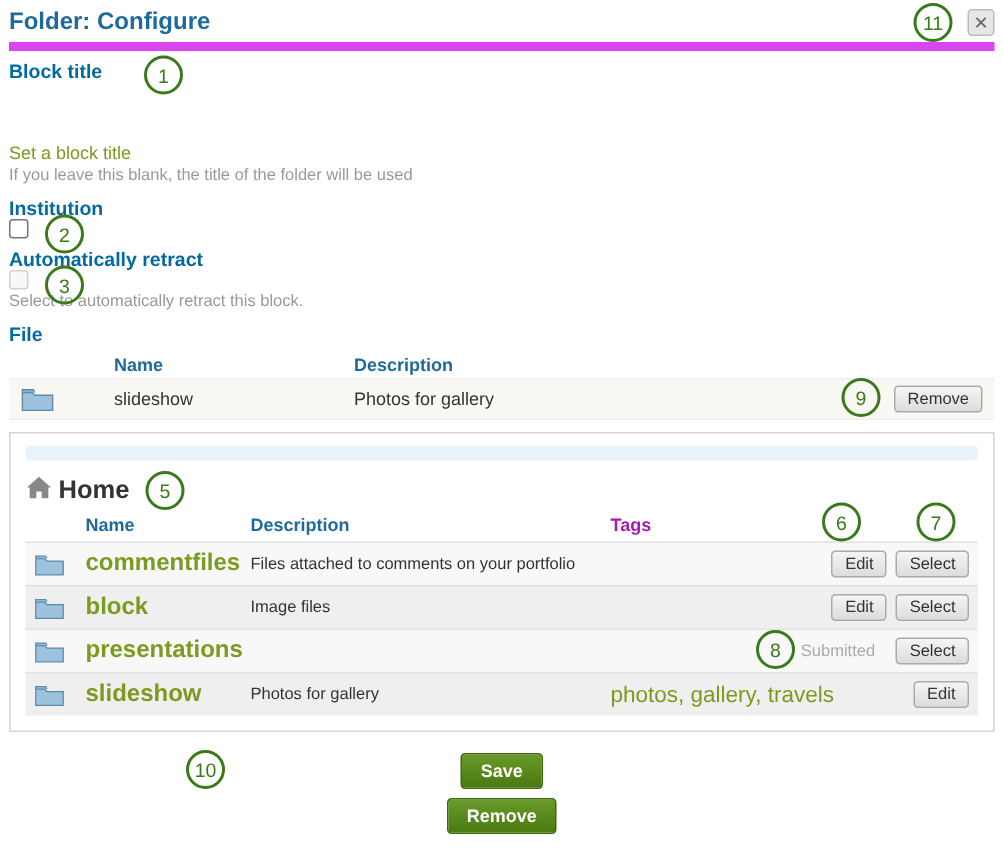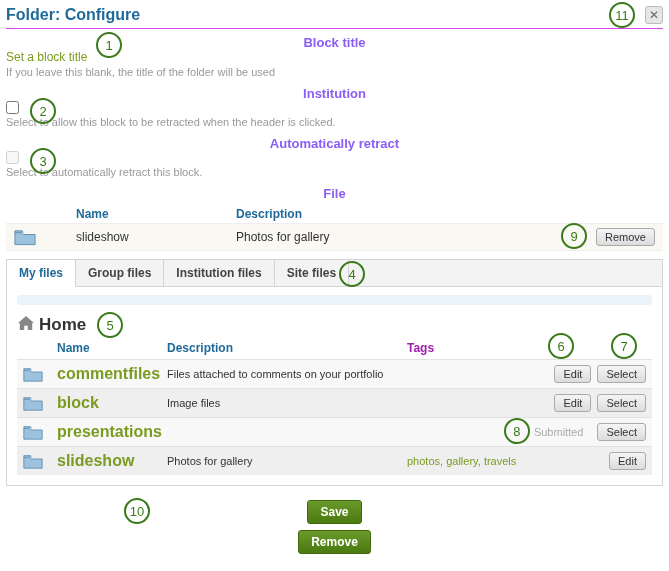--- a/index.html
+++ b/index.html
@@ -1,21 +1,21 @@
 <!DOCTYPE html>
 <html><head>
 <meta charset="utf-8">
 <style>
   * { box-sizing: border-box; margin: 0; padding: 0; }
   body { font-family: Arial, Helvetica, sans-serif; font-size: 12px; color: #333; background: #fff; width: 669px; padding: 6px; }
-  .header { display: flex; justify-content: space-between; align-items: center; border-bottom: 1px solid #d946ef; padding-bottom: 4px; margin-bottom: 6px; }
+  .header { display: flex; justify-content: space-between; align-items: center; border-bottom: 6px solid #d946ef; padding-bottom: 4px; margin-bottom: 6px; }
   .header h2 { color: #1f6a9a; font-size: 16px; font-weight: bold; }
   .close-btn { width: 18px; height: 18px; background: #e6e6e6; border: 1px solid #bbb; border-radius: 3px; display: flex; align-items: center; justify-content: center; color: #666; font-size: 12px; cursor: pointer; }
-  .section-title { font-weight: bold; font-size: 13px; color: #8b5cf6; margin-top: 2px; text-align: center; }
-  .link-text { color: #7a9b1f; font-size: 12px; cursor: pointer; }
+  .section-title { font-weight: bold; font-size: 13px; color: #0369a1; margin-top: 2px; }
+  .link-text { color: #7a9b1f; font-size: 12px; cursor: pointer; margin-top: 40px; }
   .hint-text { color: #999; font-size: 11px; margin-top: 2px; margin-bottom: 8px; }
   .section { margin-bottom: 6px; position: relative; }
   input[type="checkbox"] { margin-right: 6px; vertical-align: middle; }
   .ck-row { display: flex; align-items: center; }
   .callout { position: absolute; width: 26px; height: 26px; border: 2.5px solid #3a7a1a; border-radius: 50%; display: flex; align-items: center; justify-content: center; color: #3a7a1a; font-size: 13px; background: rgba(255,255,255,0); font-weight: normal; pointer-events: none; z-index: 50; }
   .file-table { width: 100%; margin-top: 4px; }
   .file-head { display: flex; padding: 2px 0 2px 70px; }
   .file-head .col-name { width: 160px; color: #1f6a9a; font-weight: bold; font-size: 12px; }
   .file-head .col-desc { width: 200px; color: #1f6a9a; font-weight: bold; font-size: 12px; }
   .file-row { display: flex; align-items: center; background: #faf8f3; padding: 4px 8px; border-top: 1px solid #eee; border-bottom: 1px solid #eee; }
@@ -35,21 +35,21 @@
   .list-head { display: flex; padding: 2px 0 4px 40px; }
   .list-head .h-name { width: 110px; color: #1f6a9a; font-weight: bold; }
   .list-head .h-desc { width: 240px; color: #1f6a9a; font-weight: bold; }
   .list-head .h-tags { flex: 1; color: #a21caf; font-weight: bold; }
   .list-row { display: flex; align-items: center; padding: 5px 6px; border-top: 1px solid #e2e2e2; }
   .list-row:nth-child(odd) { background: #f8f8f8; }
   .list-row:nth-child(even) { background: #efefef; }
   .folder-icon-xs { width: 20px; height: 15px; margin-right: 14px; }
   .l-name { width: 110px; color: #7a9b1f; font-weight: bold; font-size: 16px; }
   .l-desc { width: 240px; color: #333; font-size: 11px; }
-  .l-tags { flex: 1; color: #7a9b1f; font-size: 11px; }
+  .l-tags { flex: 1; color: #7a9b1f; font-size: 15px; }
   .l-tags span { color: #7a9b1f; }
   .l-actions { display: flex; gap: 6px; align-items: center; position: relative; }
   .subm { color: #aaa; font-size: 11px; margin-right: 8px; }
   .footer-btns { display: flex; gap: 6px; margin-top: 14px; align-items: center; position: relative; flex-direction: column; }
   .btn-green { background: linear-gradient(#6a9a2a,#4a7a10); color: #fff; border: 1px solid #3f6a0c; border-radius: 3px; padding: 4px 12px; font-size: 12px; font-weight: bold; cursor: pointer; }
   .rel { position: relative; }
 </style>
 </head>
 <body>
 
@@ -68,21 +68,20 @@
   <div class="link-text">Set a block title</div>
   <div class="hint-text">If you leave this blank, the title of the folder will be used</div>
   <div class="callout" style="top:-3px; left:90px;">1</div>
 </div>
 
 <div class="section rel">
   <div class="section-title">Institution</div>
   <div class="ck-row">
       <input type="checkbox" style="">
     </div>
-  <div class="hint-text">Select to allow this block to be retracted when the header is clicked.</div>
   <div class="callout" style="top:12px; left:24px;">2</div>
 </div>
 
 <div class="section rel">
   <div class="section-title">Automatically retract</div>
   <div class="ck-row">
       <input type="checkbox" disabled="" style="">
     </div>
   <div class="hint-text">Select to automatically retract this block.</div>
   <div class="callout" style="top:12px; left:24px;">3</div>
@@ -105,27 +104,20 @@
       <div class="r-desc">Photos for gallery</div>
       <div class="rel">
         <button class="btn-gray">Remove</button>
         <div class="callout" style="top:-5px; left:-35px;">9</div>
       </div>
     </div>
   </div>
 </div>
 
 <div class="tabs-wrap">
-  <div class="tabbar rel">
-    <div class="tab active">My files</div>
-    <div class="tab">Group files</div>
-    <div class="tab">Institution files</div>
-    <div class="tab">Site files</div>
-    <div class="callout" style="top:1px; left:332px;">4</div>
-  </div>
   <div class="tab-body">
     <div class="prog-bar"></div>
     <div class="crumb">
       <svg class="home-icon" viewBox="0 0 20 18">
           <path fill="#888" d="M10 1 L19 9 h-2 v8 h-5 v-5 h-4 v5 h-5 v-8 h-2 z"></path>
         </svg>
       <span>Home</span>
       <div class="callout" style="top:-3px; left:80px;">5</div>
     </div>
     <div class="list-head rel">

